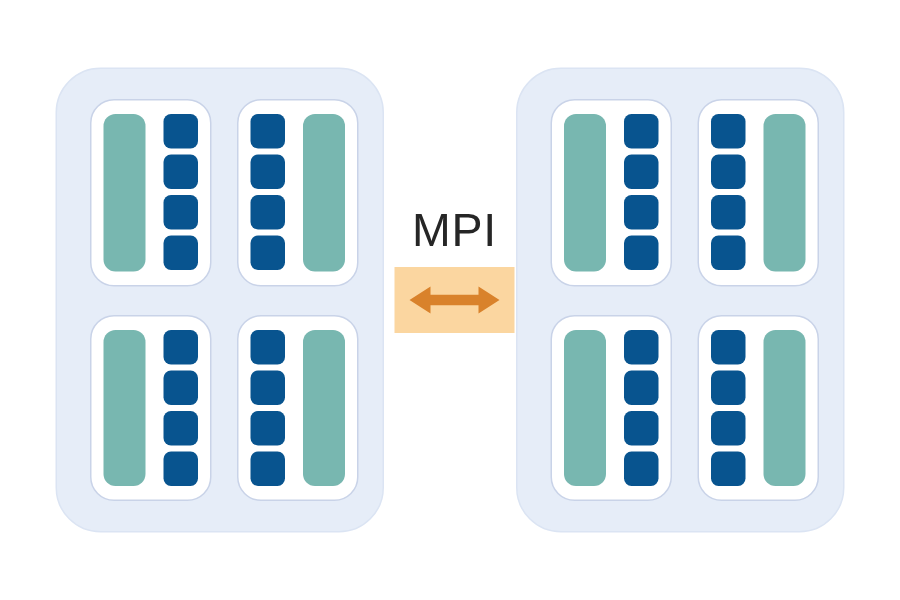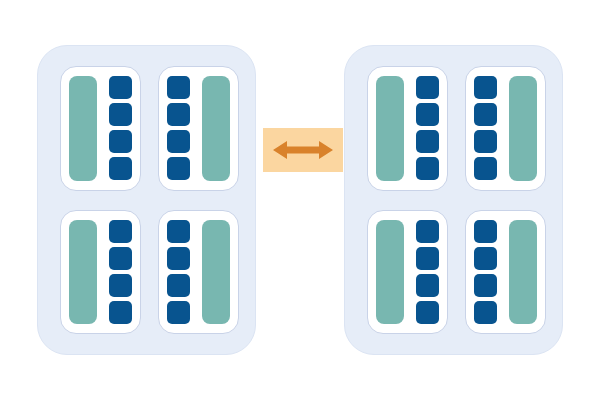--- a/index.html
+++ b/index.html
@@ -168,20 +168,21 @@
           <div class="core"></div>
           <div class="core"></div>
         </div>
         <div class="mem-bar"></div>
       </div>
 
     </div>
   </div>
 
   <div class="mpi-link">
+    <div class="mpi-label">MPI</div>
     <div class="mpi-box">
       <span>
         <svg width="62" height="24" viewBox="0 0 62 24" aria-hidden="true">
           <path d="M1 12 L15 3 L15 8.5 L47 8.5 L47 3 L61 12 L47 21 L47 15.5 L15 15.5 L15 21 Z" fill="#d9822b"></path>
         </svg>
       </span>
     </div>
   </div>
 
   <div class="node node-right">

